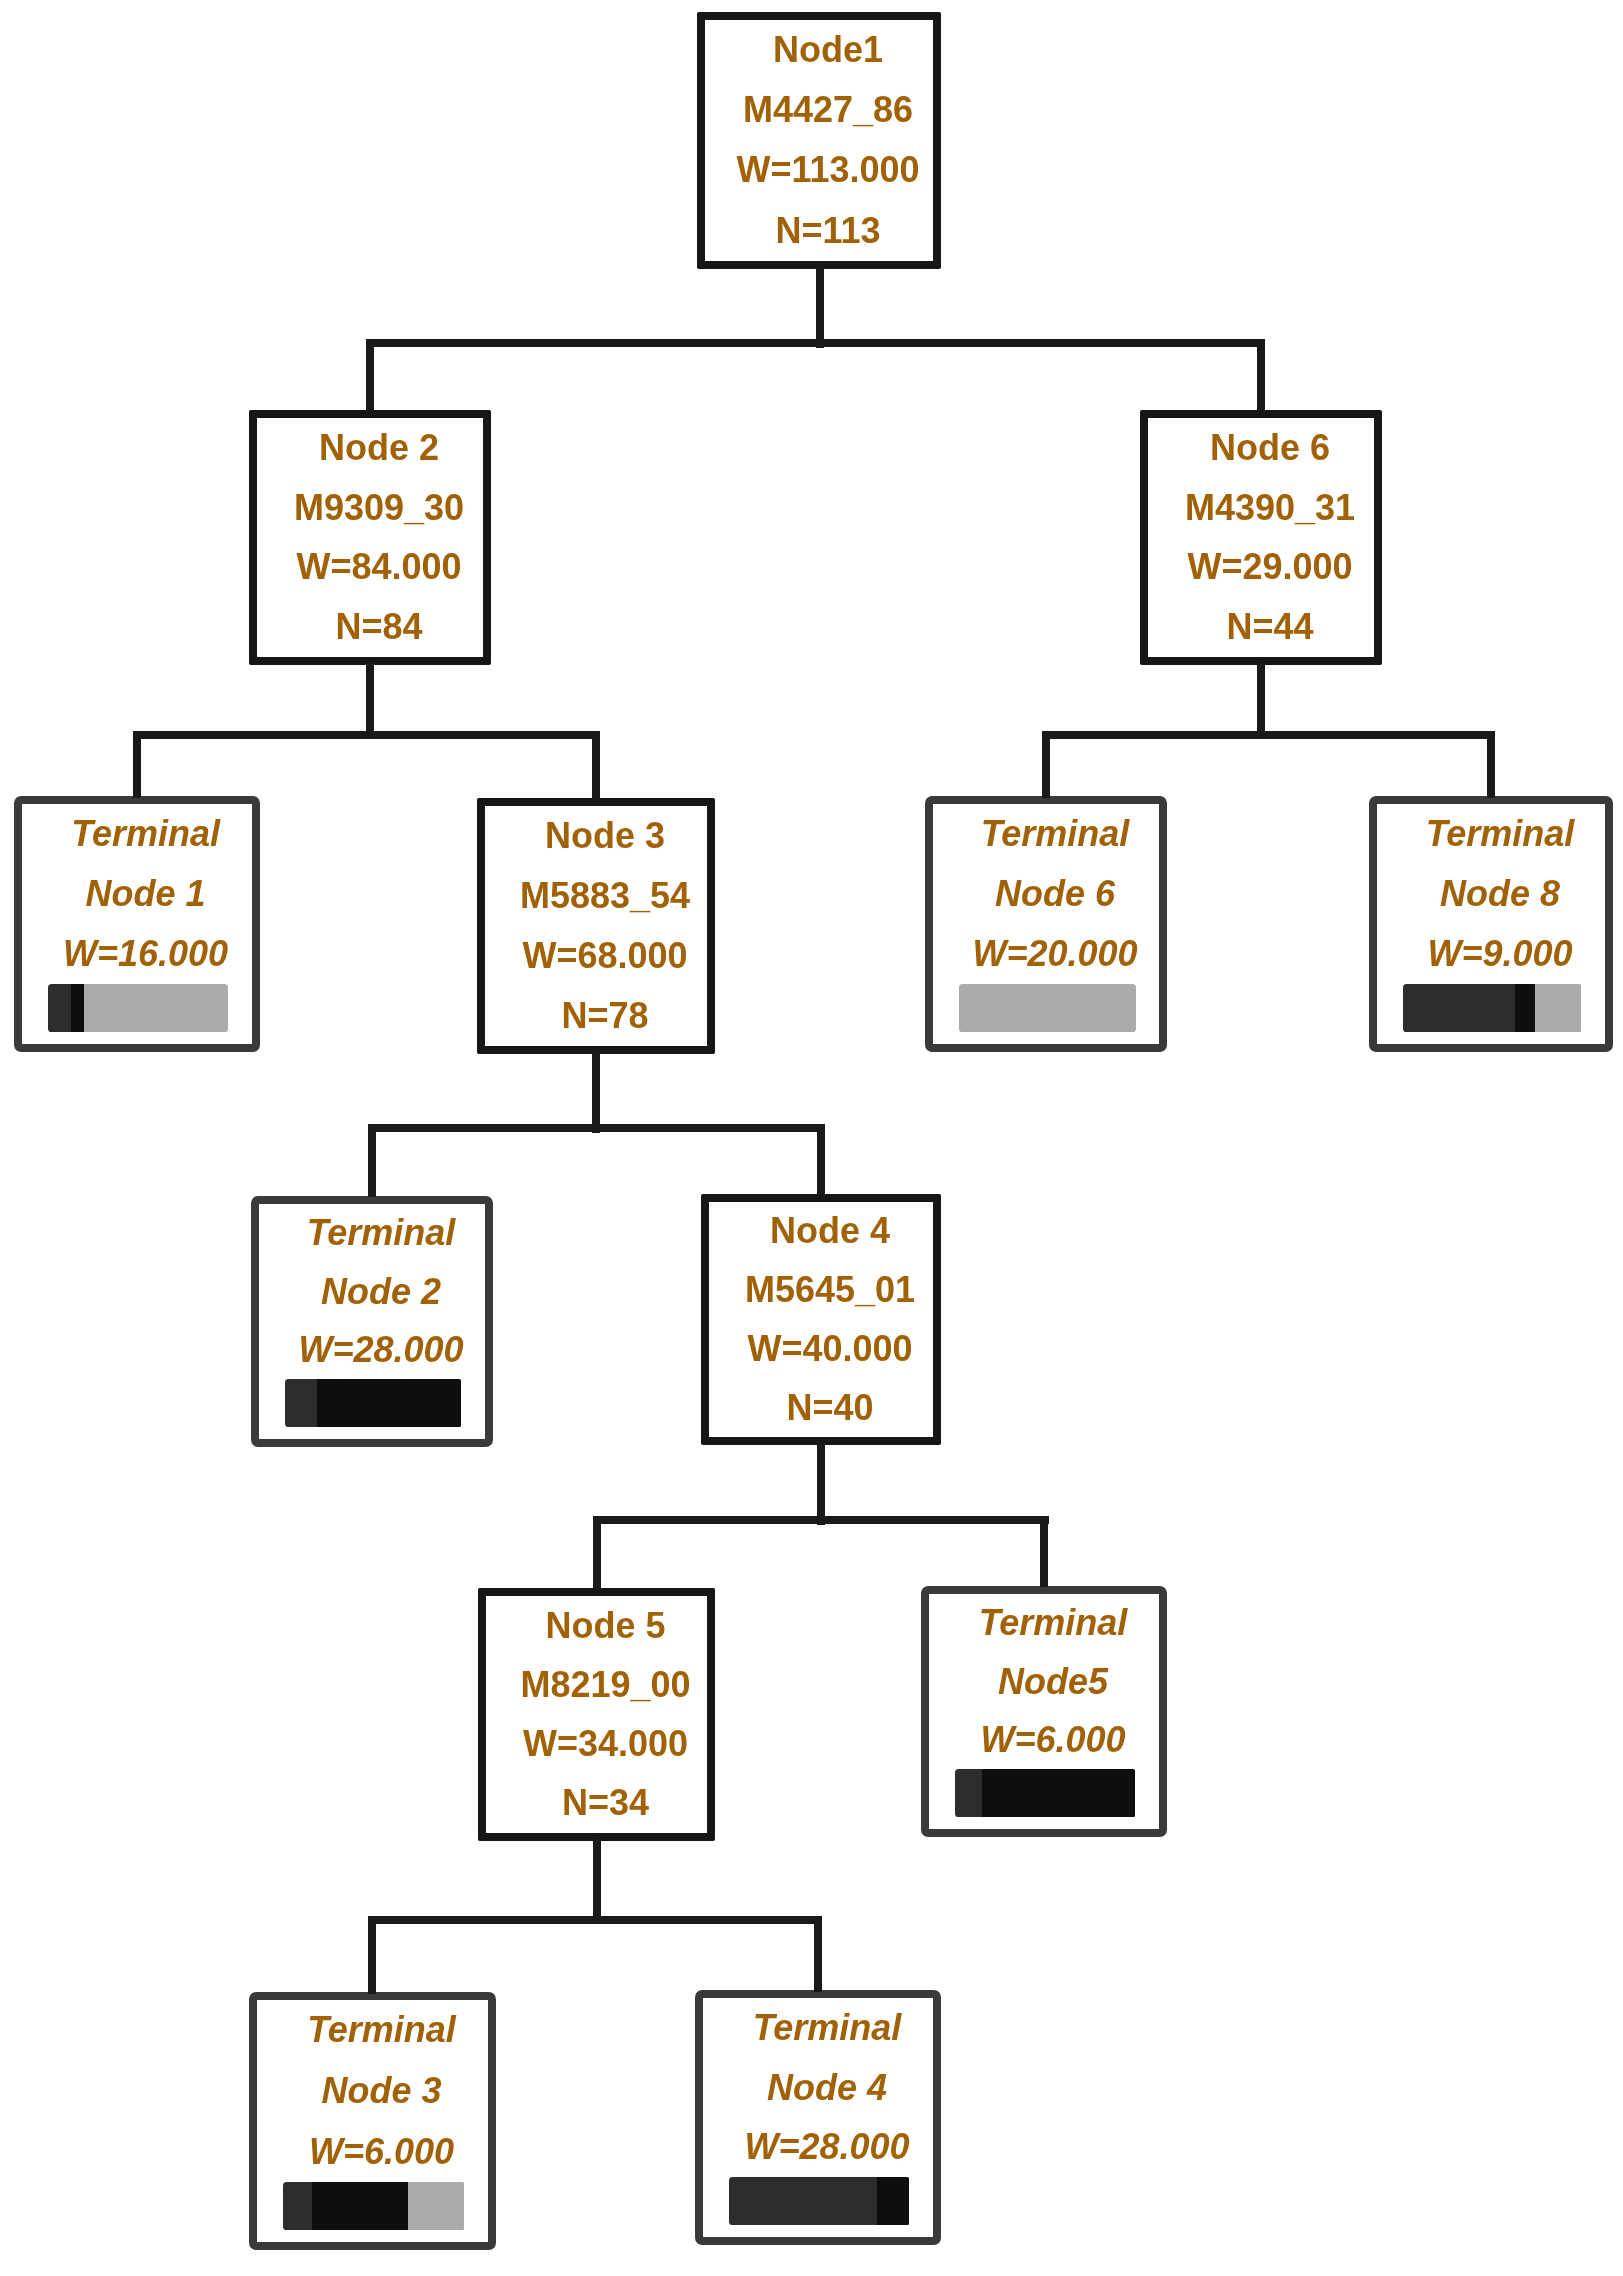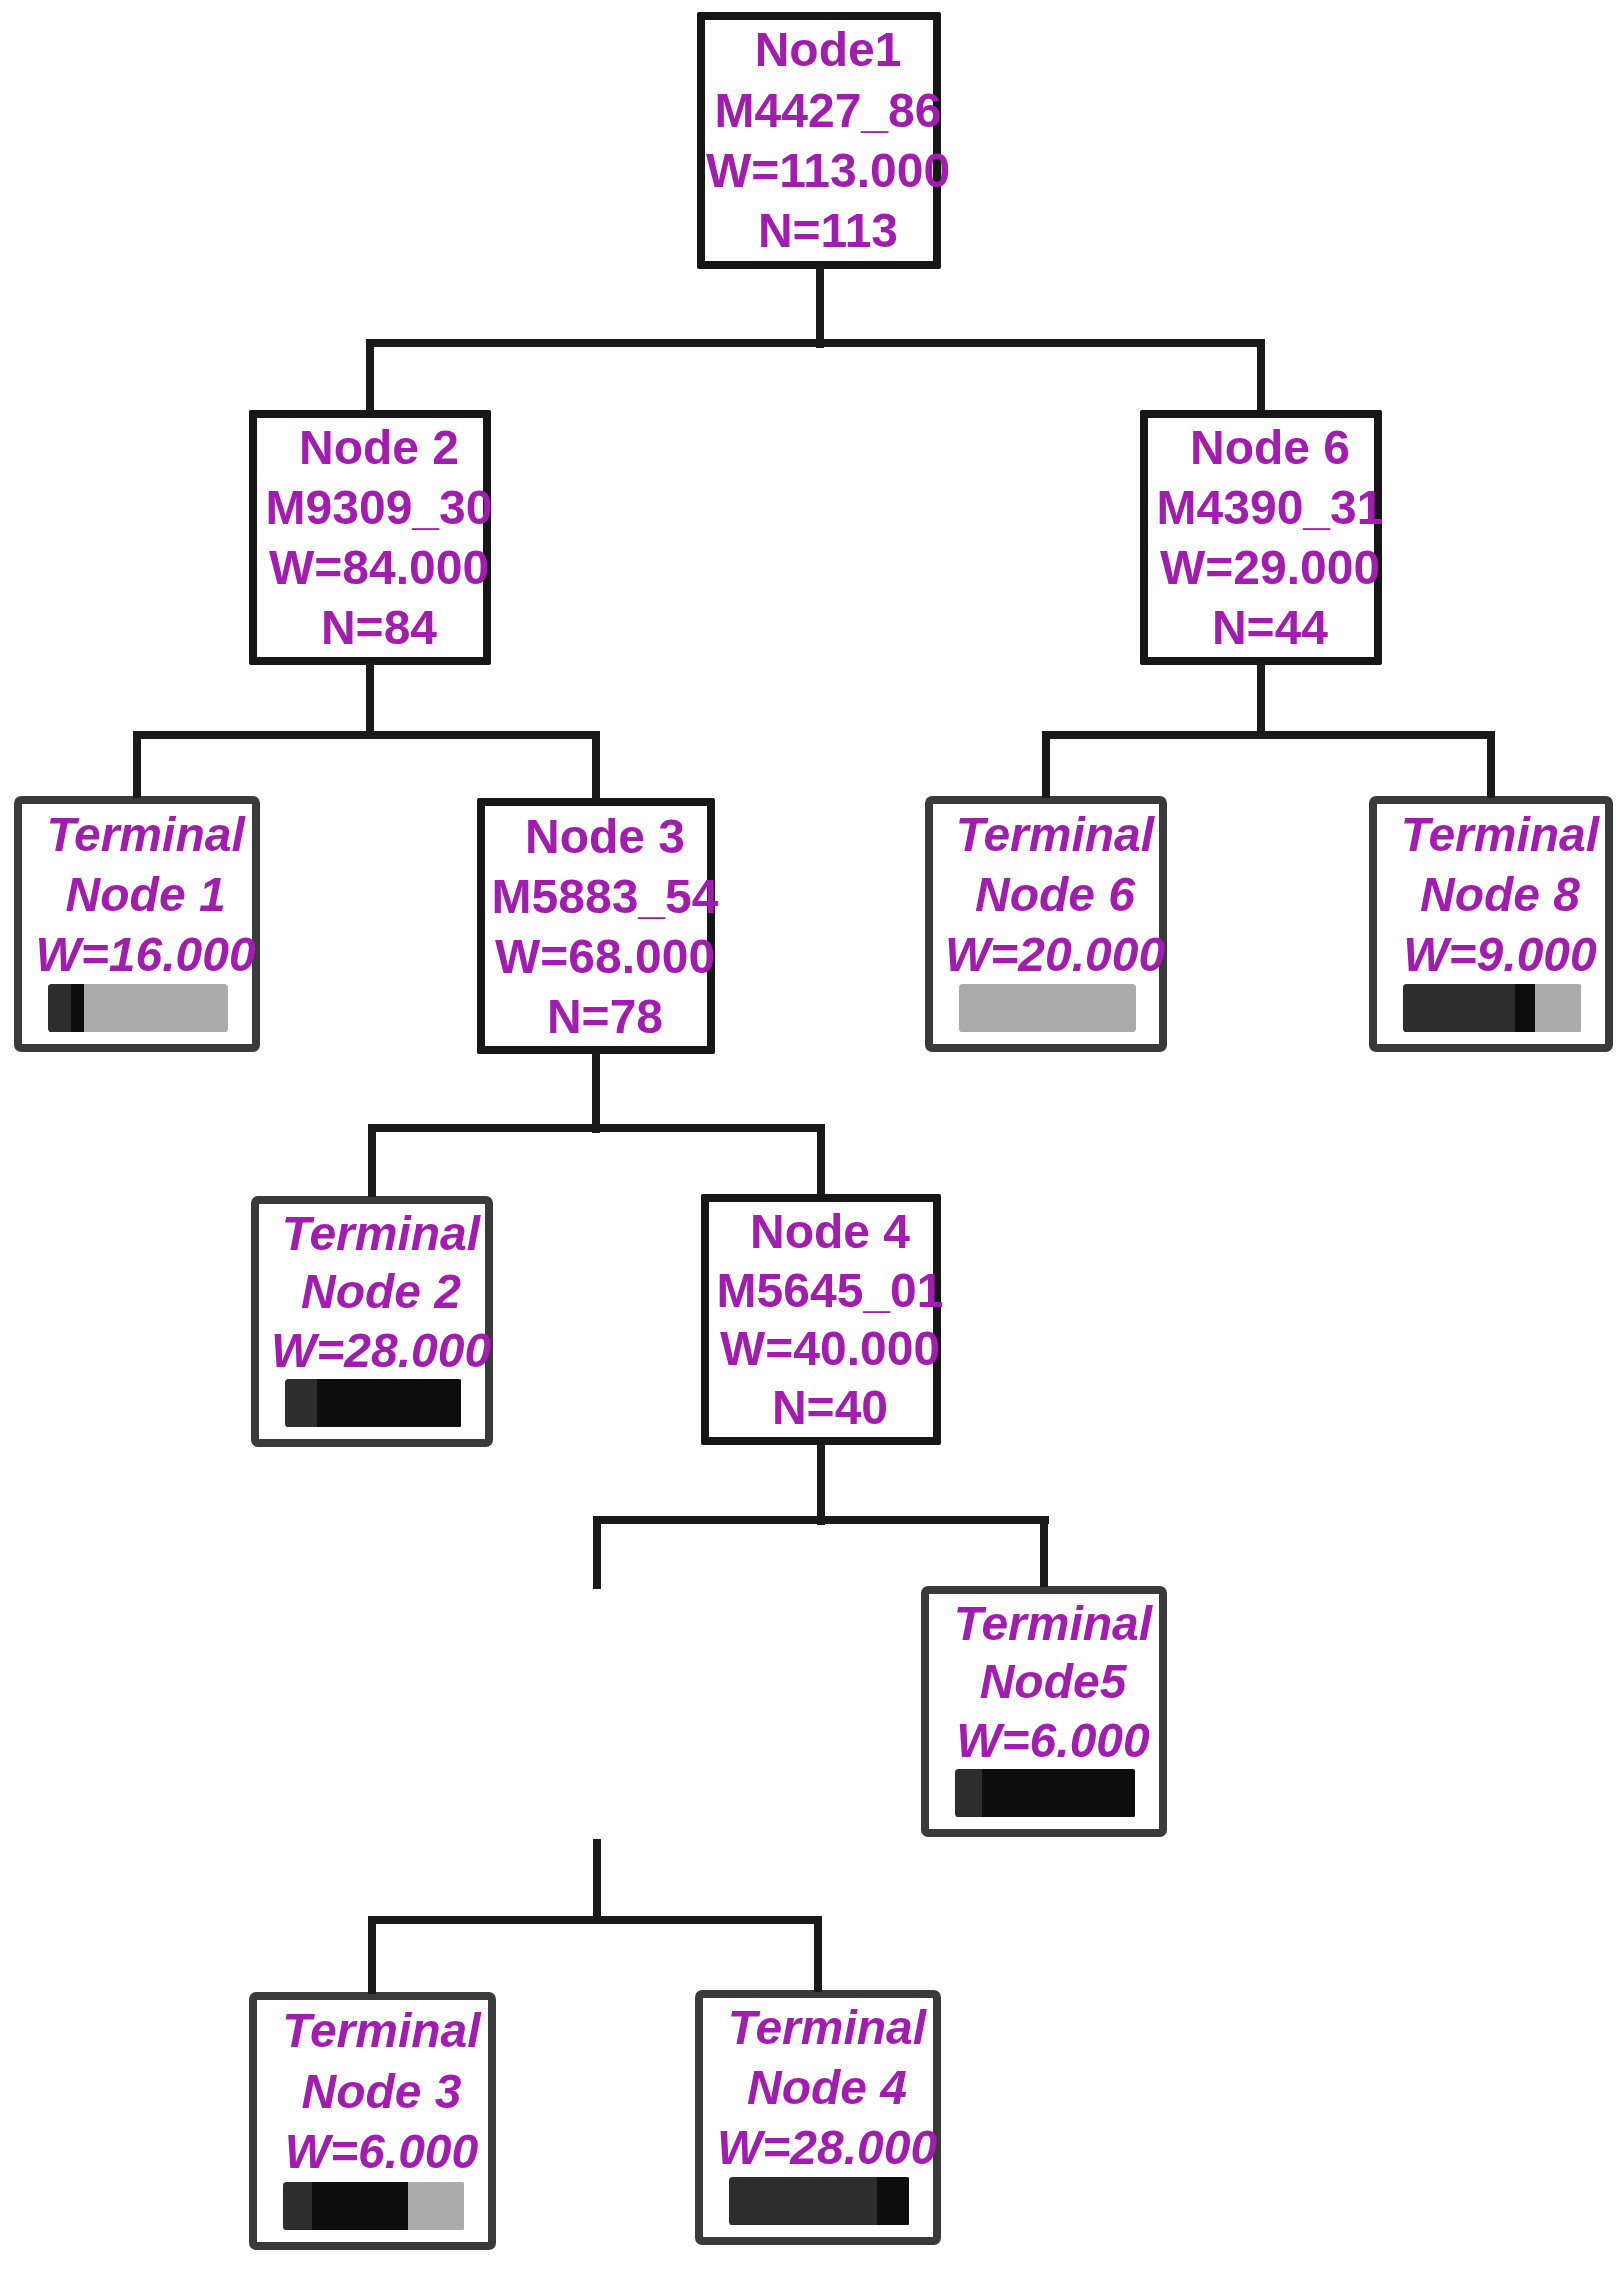--- a/index.html
+++ b/index.html
@@ -31,23 +31,23 @@
   .node.terminal {
     border: 8.1px solid #3a3a3a;
     border-radius: 7.2px;
     font-style: italic;
   }
   .node .line {
     flex: 1 1 auto;
     display: flex;
     align-items: center;
     justify-content: center;
-    font-size: 48px;
+    font-size: 36px;
     font-weight: 700;
-    color: #a21caf;
+    color: #a16207;
     letter-spacing: 0px;
     white-space: nowrap;
     margin-left: 18px;
   }
   .bar {
     flex: 0 0 48px;
     height: 48px;
     margin: 0 23.5px 11.8px 26px;
     display: flex;
     flex-direction: row;
@@ -126,20 +126,26 @@
         <div class="seg" style="width: 18%; background: rgb(45, 45, 45);"></div>
         <div class="seg" style="width: 82%; background: rgb(14, 14, 14);"></div>
       </div>
     </div>
     <div class="node internal" style="left: 701px; top: 1194px; width: 240px; height: 251px;">
       <div class="line">Node 4</div>
       <div class="line">M5645_01</div>
       <div class="line">W=40.000</div>
       <div class="line">N=40</div>
     </div>
+    <div class="node internal" style="left: 478px; top: 1588px; width: 237px; height: 253px;">
+      <div class="line">Node 5</div>
+      <div class="line">M8219_00</div>
+      <div class="line">W=34.000</div>
+      <div class="line">N=34</div>
+    </div>
     <div class="node terminal" style="left: 921px; top: 1586px; width: 246px; height: 251px;">
       <div class="line">Terminal</div>
       <div class="line">Node5</div>
       <div class="line">W=6.000</div>
       <div class="bar">
         <div class="seg" style="width: 15%; background: rgb(45, 45, 45);"></div>
         <div class="seg" style="width: 85%; background: rgb(14, 14, 14);"></div>
       </div>
     </div>
     <div class="node terminal" style="left: 249px; top: 1992px; width: 247px; height: 258px;">

